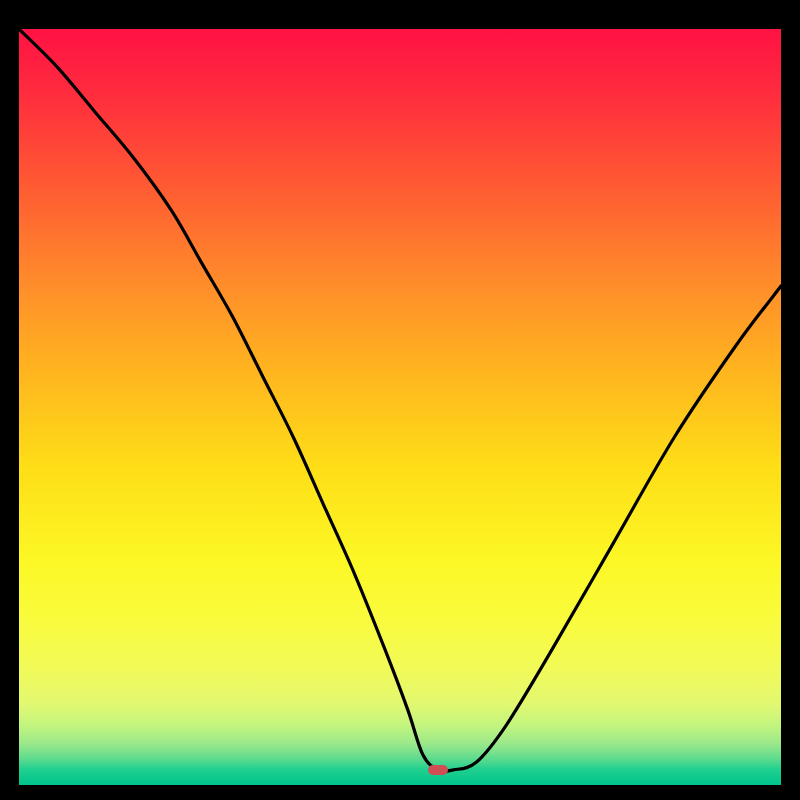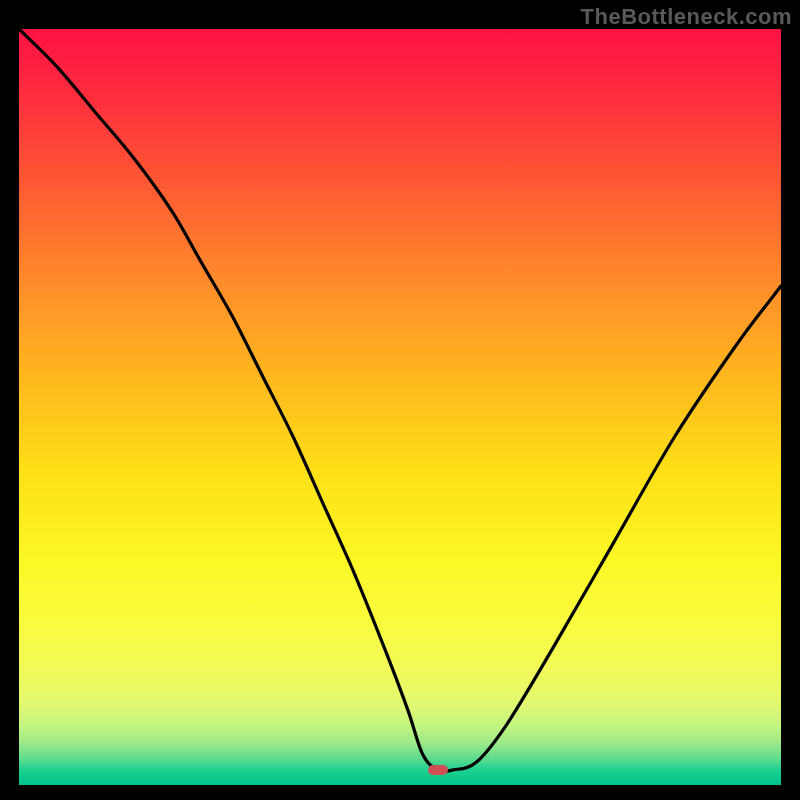--- a/index.html
+++ b/index.html
@@ -76,21 +76,20 @@
     border-radius: 5px;
     background: #cf4f55;
     z-index: 12;
   }
 </style>
 </head>
 <body>
 
 <div class="outer">
 
-  <div class="watermark">TheBottleneck.com</div>
 
   <div class="plot-frame">
     <div class="plot-area"></div>
 
     <svg class="curve" viewBox="0 0 762 756" preserveAspectRatio="none">
       <path id="curve-path" fill="none" stroke="#000000" stroke-width="3.2" stroke-linecap="round" stroke-linejoin="round" d="M 0 0 C 6.3500000000000005 6.300000000000011 25.4 23.940000000000076 38.1 37.80000000000007 C 50.800000000000004 51.66000000000006 63.50000000000001 68.03999999999998 76.2 83.15999999999997 C 88.9 98.27999999999996 101.6 112.13999999999999 114.3 128.51999999999998 C 127 144.89999999999998 140.97 163.79999999999993 152.4 181.43999999999994 C 163.83 199.07999999999996 172.72 216.72 182.88 234.36 C 193.04 252.00000000000003 203.20000000000002 268.38000000000005 213.36 287.28000000000003 C 223.52 306.18 233.68 327.6 243.84 347.76 C 254 367.91999999999996 264.15999999999997 386.82 274.32 408.24 C 284.48 429.66 294.64 453.6 304.8 476.28000000000003 C 314.96000000000004 498.96000000000004 325.12 520.3799999999999 335.28000000000003 544.3199999999999 C 345.44000000000005 568.26 356.87 597.24 365.76 619.9200000000001 C 374.65 642.6000000000001 382.27 662.76 388.62 680.4 C 394.97 698.04 398.78000000000003 715.68 403.86 725.76 C 408.94 735.84 414.02000000000004 738.36 419.1 740.88 C 424.18 743.4 427.99 742.14 434.34 740.88 C 440.68999999999994 739.62 448.31 740.8800000000001 457.2 733.32 C 466.09 725.76 474.98 714.42 487.68 695.52 C 500.38 676.62 515.62 650.1600000000001 533.4 619.9200000000001 C 551.18 589.6800000000001 574.04 549.3599999999999 594.36 514.0799999999999 C 614.6800000000001 478.7999999999999 635 441 655.3199999999999 408.24 C 675.6399999999999 375.48 698.5 342.72 716.28 317.52000000000004 C 734.06 292.32000000000005 754.38 267.12 762 257.03999999999996"></path>
     </svg>
 
     <div class="marker" id="min-marker" style="left: 409.1px; top: 735.88px; background: rgb(207, 79, 85);"></div>
   </div>

